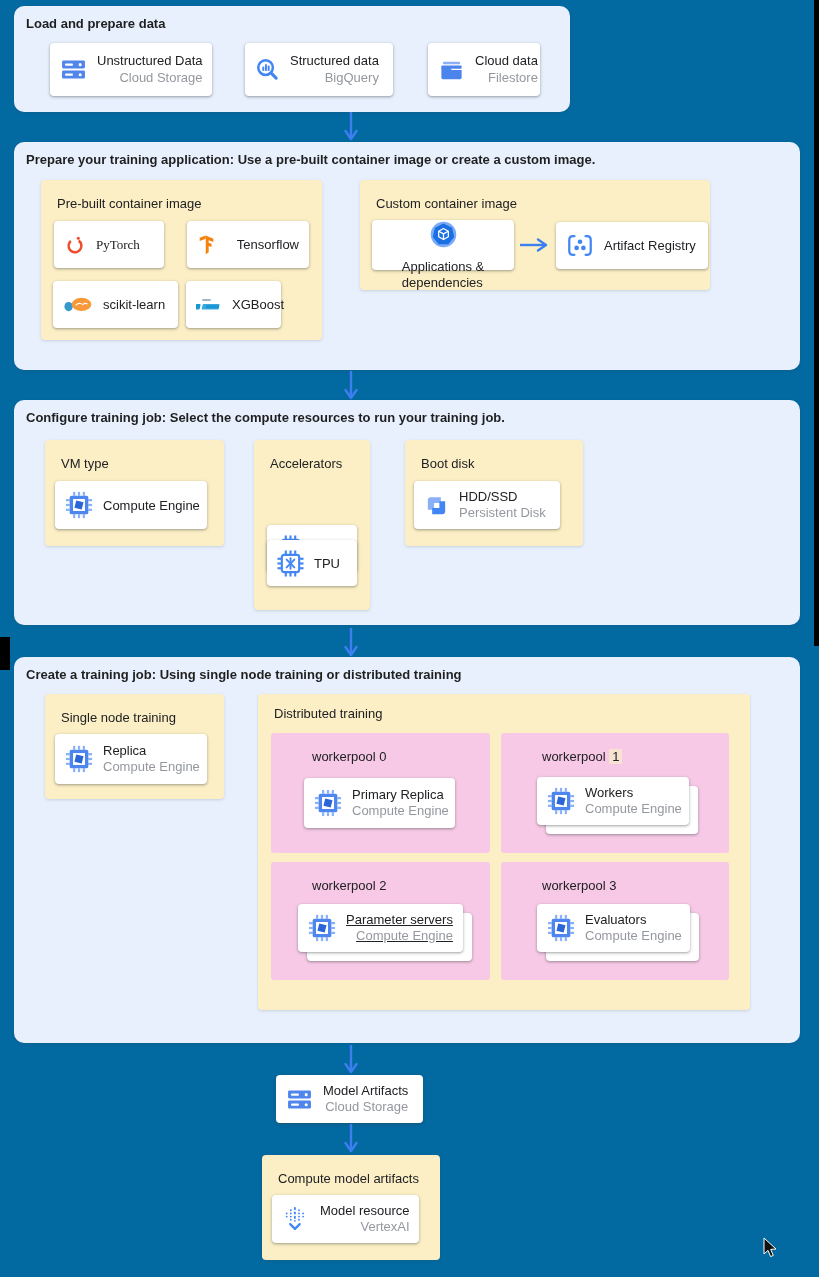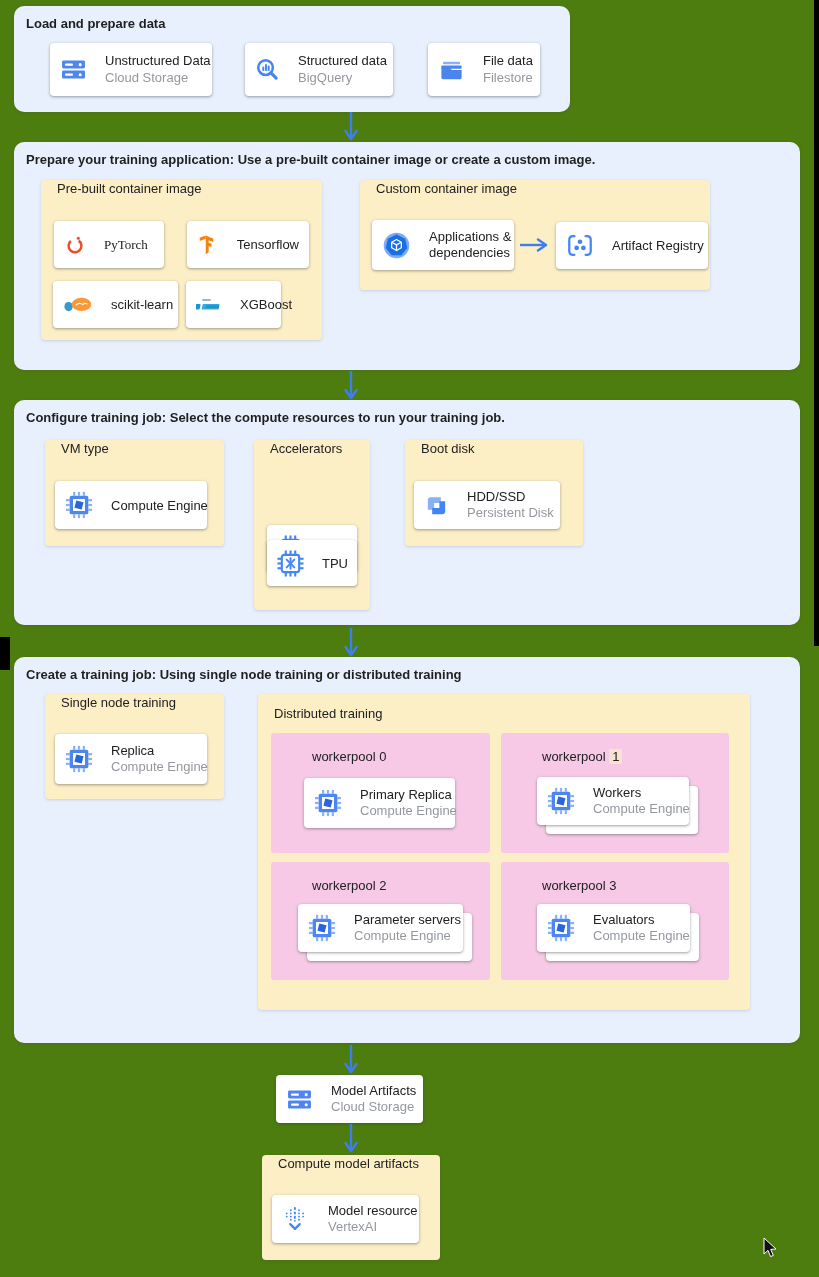--- a/index.html
+++ b/index.html
@@ -7,32 +7,32 @@
     --box-yellow:#fcefc5;
     --pool-pink:#f7c9e6;
     --arrow-blue:#3d7ef0;
     --title-dark:#1f1f1f;
     --text-main:#202124;
     --text-sub:#94989e;
     --hl-peach:#f8e2d0;
   }
   *{margin:0;padding:0;box-sizing:border-box;}
   body{background:#fff;font-family:"Liberation Sans",sans-serif;color:var(--text-main);}
-  .canvas{position:relative;width:819px;height:1277px;background:#4d7c0f;overflow:hidden;}
+  .canvas{position:relative;width:819px;height:1277px;background:#0369a1;overflow:hidden;}
   .sec{position:absolute;background:var(--section-blue);border-radius:10px;box-shadow:0 1px 3px rgba(60,64,67,.18);}
   .sec-title{position:absolute;left:12px;top:10px;font-size:13px;font-weight:700;color:var(--title-dark);white-space:nowrap;}
   .ybox{position:absolute;background:var(--box-yellow);border-radius:4px;box-shadow:0 1px 3px rgba(60,64,67,.18);}
-  .ybox-title{position:absolute;left:16px;top:1px;font-size:13px;color:var(--text-main);white-space:nowrap;}
+  .ybox-title{position:absolute;left:16px;top:16px;font-size:13px;color:var(--text-main);white-space:nowrap;}
   .pinkbox{position:absolute;background:var(--pool-pink);border-radius:3px;}
   .pink-title{position:absolute;left:16px;top:16px;font-size:13px;color:var(--text-main);white-space:nowrap;margin-left:25px;}
   .card{position:absolute;background:#fff;border-radius:4px;box-shadow:0 1px 2px rgba(60,64,67,.3),0 1px 3px 1px rgba(60,64,67,.15);
-        display:flex;align-items:center;gap:18px;padding:0 10px;z-index:2;}
+        display:flex;align-items:center;gap:10px;padding:0 10px;z-index:2;}
   .card .txt{display:flex;flex-direction:column;line-height:1.25;}
   .card .t1{font-size:13px;color:var(--text-main);white-space:nowrap;}
-  .card .t2{font-size:13px;color:var(--text-sub);white-space:nowrap;}
+  .card .t2{font-size:13px;color:var(--text-sub);white-space:nowrap;text-align:right;}
   .ghost{position:absolute;background:#fff;border-radius:4px;box-shadow:0 1px 2px rgba(60,64,67,.3),0 1px 3px 1px rgba(60,64,67,.15);z-index:1;}
   .arrow{position:absolute;z-index:3;}
   .hl{background:var(--hl-peach);padding:0 3px;border-radius:1px;}
   .blackbar{position:absolute;background:#000;z-index:5;}
   .icon{flex:0 0 auto;display:flex;align-items:center;justify-content:center;}
   .cursor{position:absolute;z-index:9;}
 </style>
 </head>
 <body>
 
@@ -76,21 +76,21 @@
 
     <div class="card" style="left:414px;top:37px;width:112px;height:53px;">
       <span class="icon">
         <svg width="27" height="22" viewBox="0 0 28 22">
             <rect x="5" y="2.5" width="18" height="2.6" rx="1.3" fill="#8ab0f8"></rect>
             <path d="M3.5 8.5 h8.5 l2.4 2.6 h10.1 v7.9 q0 1.5 -1.5 1.5 h-18 q-1.5 0 -1.5 -1.5 z" fill="#4c84ee"></path>
             <rect x="3.5" y="6.3" width="21" height="3.4" rx="1" fill="#4c84ee"></rect>
           </svg>
       </span>
       <span class="txt">
-        <span class="t1">File data</span>
+        <span class="t1">Cloud data</span>
         <span class="t2">Filestore</span>
       </span>
     </div>
   </div>
 
   <div class="arrow" style="left:344px;top:112px;">
     <svg width="14" height="29" viewBox="0 0 14 29">
         <line x1="7" y1="0" x2="7" y2="25" stroke="#3d7ef0" stroke-width="2.4"></line>
         <polyline points="1.5,19 7,27 12.5,19" fill="none" stroke="#3d7ef0" stroke-width="2.4" stroke-linecap="round" stroke-linejoin="round"></polyline>
       </svg>
@@ -144,21 +144,21 @@
               </g>
             </svg>
         </span>
         <span class="t1">XGBoost</span>
       </div>
     </div>
 
     <div class="ybox" style="left:346px;top:38px;width:350px;height:110px;">
       <div class="ybox-title">Custom container image</div>
 
-      <div class="card" style="left:12px;top:40px;width:142px;height:50px;">
+      <div class="card" style="left:12px;top:40px;width:142px;height:50px;flex-direction:column;">
         <span class="icon">
           <svg width="29" height="29" viewBox="0 0 30 30">
               <circle cx="15" cy="15" r="13.2" fill="#7baaf7"></circle>
               <polygon points="15,3.6 23.9,7.9 26.1,17.5 20,25.2 10,25.2 3.9,17.5 6.1,7.9" fill="#1a6fe3"></polygon>
               <g stroke="#fff" stroke-width="1.3" fill="none" stroke-linejoin="round">
                 <path d="M15 8.8 L20 11.6 L15 14.4 L10 11.6 Z"></path>
                 <path d="M10 11.6 V17.4 L15 20.2 V14.4"></path>
                 <path d="M20 11.6 V17.4 L15 20.2"></path>
               </g>
             </svg>
@@ -408,21 +408,21 @@
           <span class="txt">
             <span class="t1">Workers</span>
             <span class="t2">Compute Engine</span>
           </span>
         </div>
       </div>
 
       <div class="pinkbox" style="left:13px;top:168px;width:219px;height:118px;">
         <div class="pink-title"><span>workerpool</span> <span>2</span></div>
         <div class="ghost" style="left:36px;top:51px;width:165px;height:48px;"></div>
-        <div class="card" style="left:27px;top:42px;width:165px;height:48px;">
+        <div class="card" style="left:27px;top:42px;width:165px;height:48px;text-decoration:underline;">
           <span class="icon">
             <svg width="28" height="28" viewBox="0 0 30 30">
                 <g fill="#8ab0f8">
                   <rect x="8.6" y="1" width="2.4" height="4"></rect>
                   <rect x="13.8" y="1" width="2.4" height="4"></rect>
                   <rect x="19" y="1" width="2.4" height="4"></rect>
                   <rect x="8.6" y="25" width="2.4" height="4"></rect>
                   <rect x="13.8" y="25" width="2.4" height="4"></rect>
                   <rect x="19" y="25" width="2.4" height="4"></rect>
                   <rect x="1" y="8.6" width="4" height="2.4"></rect>

